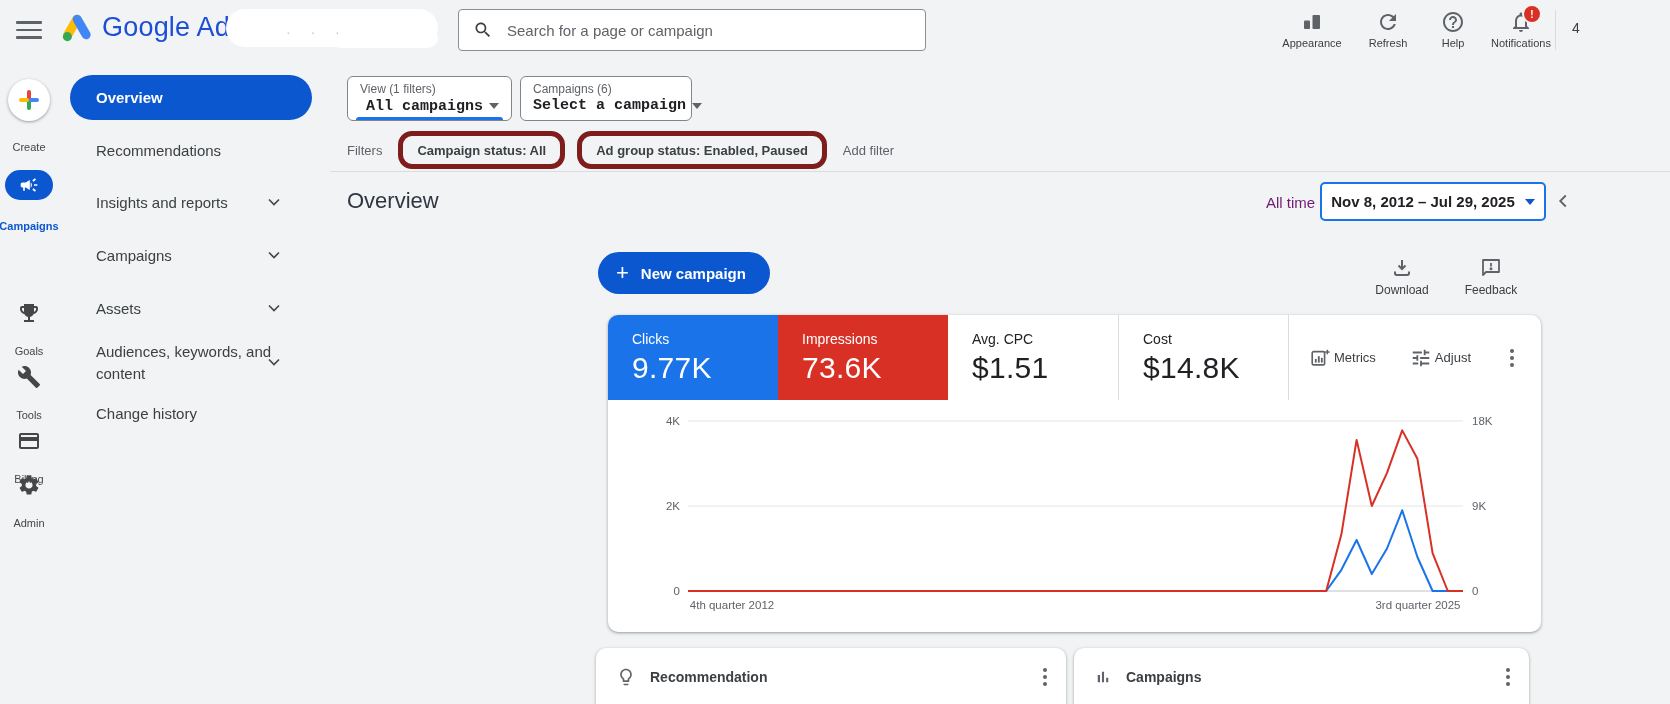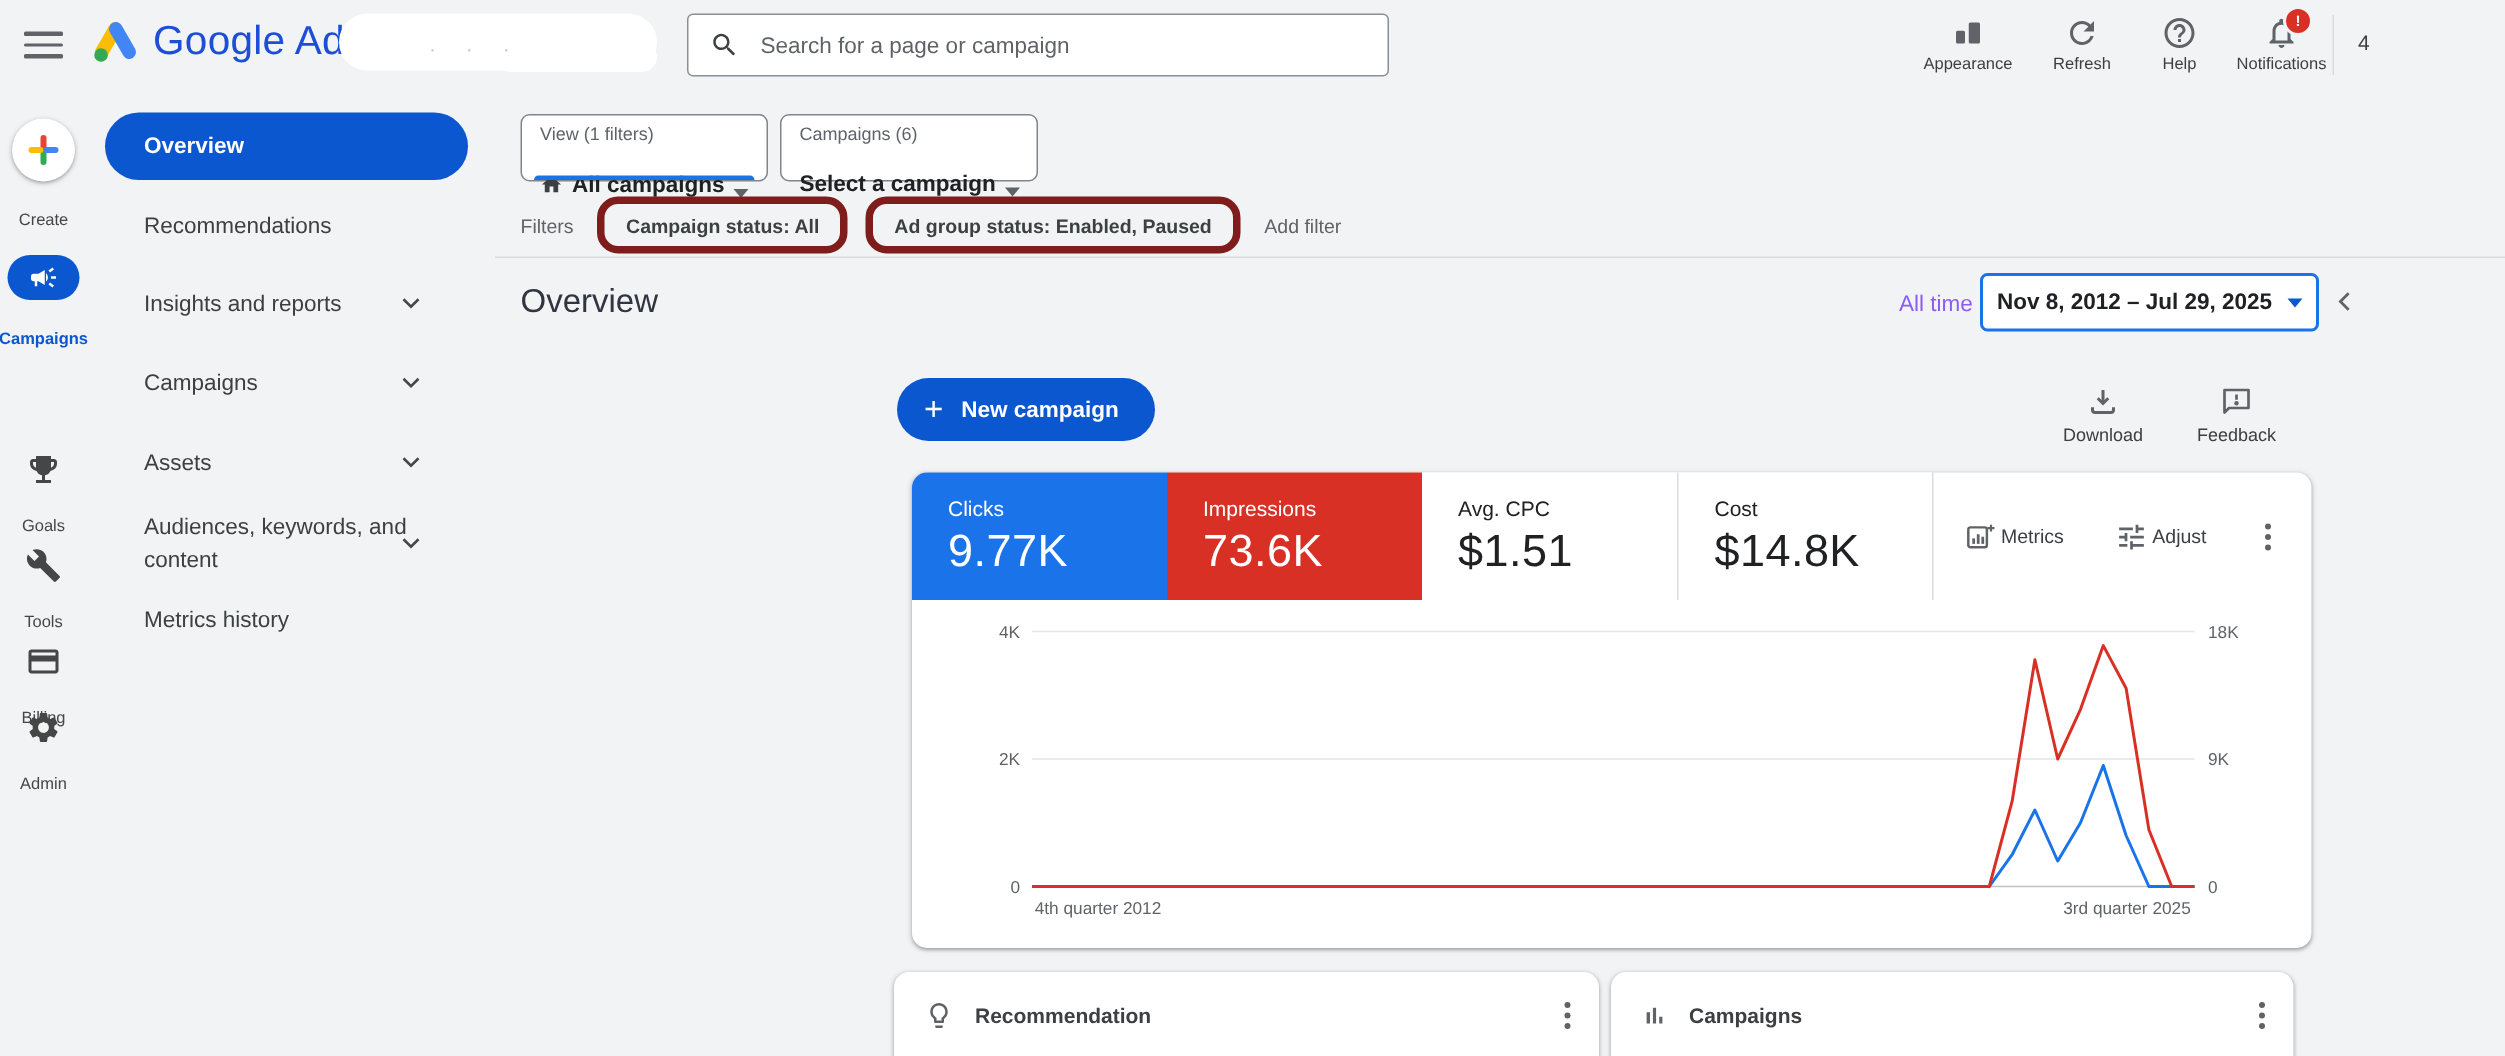--- a/index.html
+++ b/index.html
@@ -43,33 +43,33 @@
   
   .nav{position:absolute;left:58px;top:60px;width:272px;bottom:0;}
   .nav-pill{position:absolute;left:12px;top:15px;width:242px;height:45px;border-radius:23px;background:#0b57d0;color:#fff;display:flex;align-items:center;padding-left:26px;box-sizing:border-box;font-size:15px;font-weight:bold;cursor:pointer;}
   .nav-item{position:absolute;left:38px;font-size:15px;color:#3c4043;cursor:pointer;}
   .nav-chevron{position:absolute;left:206px;cursor:pointer;}
   .nav-wrap{width:178px;line-height:22px;}
 
   
   .selector{position:absolute;top:76px;height:45px;background:#fff;border:1px solid #80868b;border-radius:6px;box-sizing:border-box;padding:5px 12px 0 12px;cursor:pointer;}
   .selector .slabel{font-size:12px;color:#5f6368;}
-  .selector .srow{display:flex;align-items:flex-end;gap:6px;margin-top:18px;}
+  .selector .srow{display:flex;align-items:center;gap:6px;margin-top:1px;font-family:Liberation Mono, monospace;}
   .selector .sval{font-size:15px;font-weight:bold;color:#202124;white-space:nowrap;}
   .tri{width:0;height:0;border-left:5px solid transparent;border-right:5px solid transparent;border-top:6px solid #5f6368;margin-left:6px;}
   .sel-underline{position:absolute;left:8px;right:8px;bottom:0;height:3px;background:#1a73e8;border-radius:3px 3px 0 0;}
   .filters-row{position:absolute;left:347px;top:131px;display:flex;align-items:center;gap:12px;}
   .filters-label{font-size:13px;color:#5f6368;margin-right:4px;}
   .chip{height:28px;border:5px solid #7f1d1d;border-radius:14px;display:flex;align-items:center;padding:0 14px;font-size:13px;font-weight:bold;color:#3c4043;background:transparent;cursor:pointer;white-space:nowrap;}
   .add-filter{font-size:13px;color:#5f6368;cursor:pointer;margin-left:4px;}
   .main-divider{position:absolute;left:330px;top:171px;width:1340px;height:1px;background:#dadce0;}
 
   
   .page-title{position:absolute;left:347px;top:188px;font-size:22px;color:#313541;}
-  .range-label{position:absolute;left:1266px;top:194px;font-size:15px;color:#8b5cf6;}
+  .range-label{position:absolute;left:1266px;top:194px;font-size:15px;color:#701a75;}
   .date-box{position:absolute;left:1320px;top:182px;width:226px;height:39px;background:#fff;border:2px solid #1a73e8;border-radius:5px;box-sizing:border-box;display:flex;align-items:center;justify-content:center;gap:10px;font-size:15px;font-weight:bold;color:#202124;cursor:pointer;}
   .date-box .tri{border-top-color:#0b57d0;margin-left:0;}
   .collapse-left{position:absolute;left:1552px;top:190px;cursor:pointer;}
 
   
   .new-campaign{position:absolute;left:598px;top:252px;height:42px;border-radius:21px;background:#0b57d0;color:#fff;display:flex;align-items:center;gap:12px;padding:0 24px 0 18px;font-size:15px;font-weight:bold;cursor:pointer;}
   .nc-plus{font-size:22px;font-weight:normal;line-height:1;}
   .icon-action{position:absolute;top:256px;width:80px;display:flex;flex-direction:column;align-items:center;gap:3px;cursor:pointer;}
   .icon-action .lbl{font-size:12px;color:#3c4043;}
 
@@ -228,21 +228,21 @@
   <div class="nav-item" style="top:240px;">Assets</div>
   <svg class="nav-chevron" style="top:238px;" width="20" height="20" viewBox="0 0 24 24" fill="none" stroke="#444746" stroke-width="2">
       <polyline points="6 9 12 15 18 9"></polyline>
     </svg>
 
   <div class="nav-item nav-wrap" style="top:281px;">Audiences, keywords, and content</div>
   <svg class="nav-chevron" style="top:292px;" width="20" height="20" viewBox="0 0 24 24" fill="none" stroke="#444746" stroke-width="2">
       <polyline points="6 9 12 15 18 9"></polyline>
     </svg>
 
-  <div class="nav-item" style="top:345px;">Metrics history</div>
+  <div class="nav-item" style="top:345px;">Change history</div>
 </div>
 
 <div class="selector" style="left:347px;width:165px;">
   <div class="slabel">View (1 filters)</div>
   <div class="srow">
     <svg width="18" height="18" viewBox="0 0 24 24" fill="#3c4043">
         <path d="M10 20v-6h4v6h5v-8h3L12 3 2 12h3v8z"></path>
       </svg>
     <span class="sval">All campaigns</span>
     <div class="tri" style="margin-left:auto;"></div>

